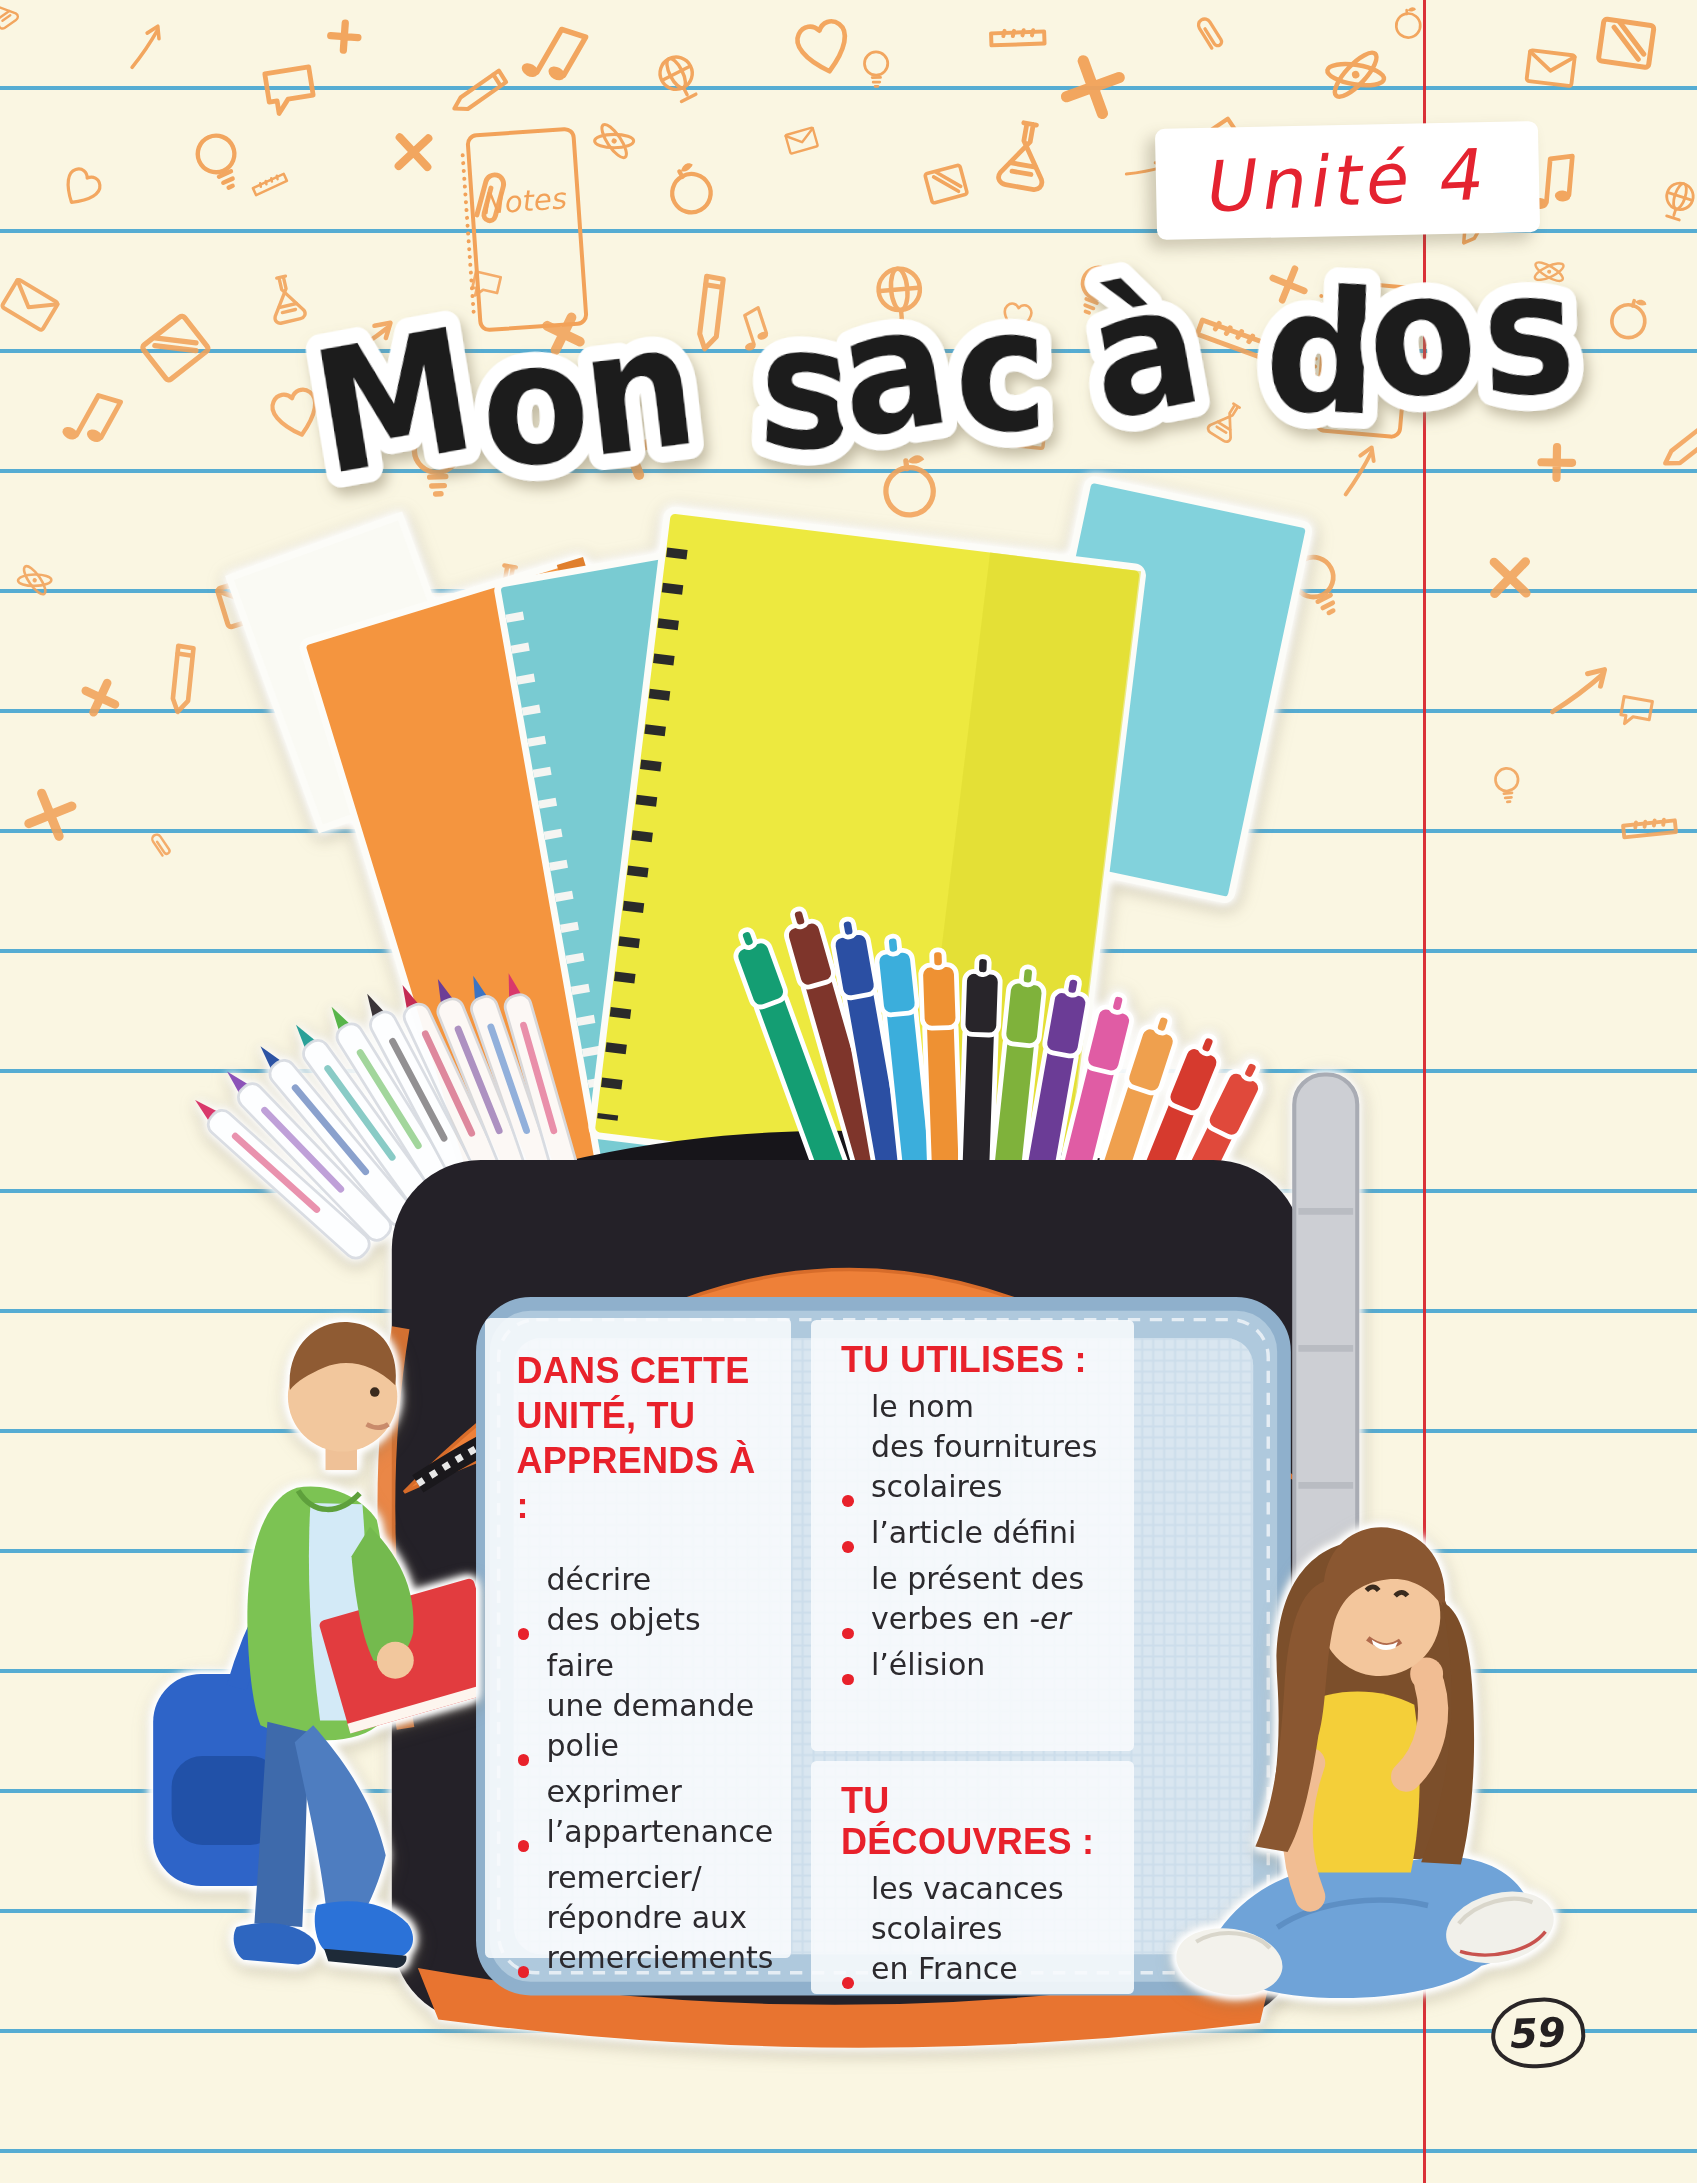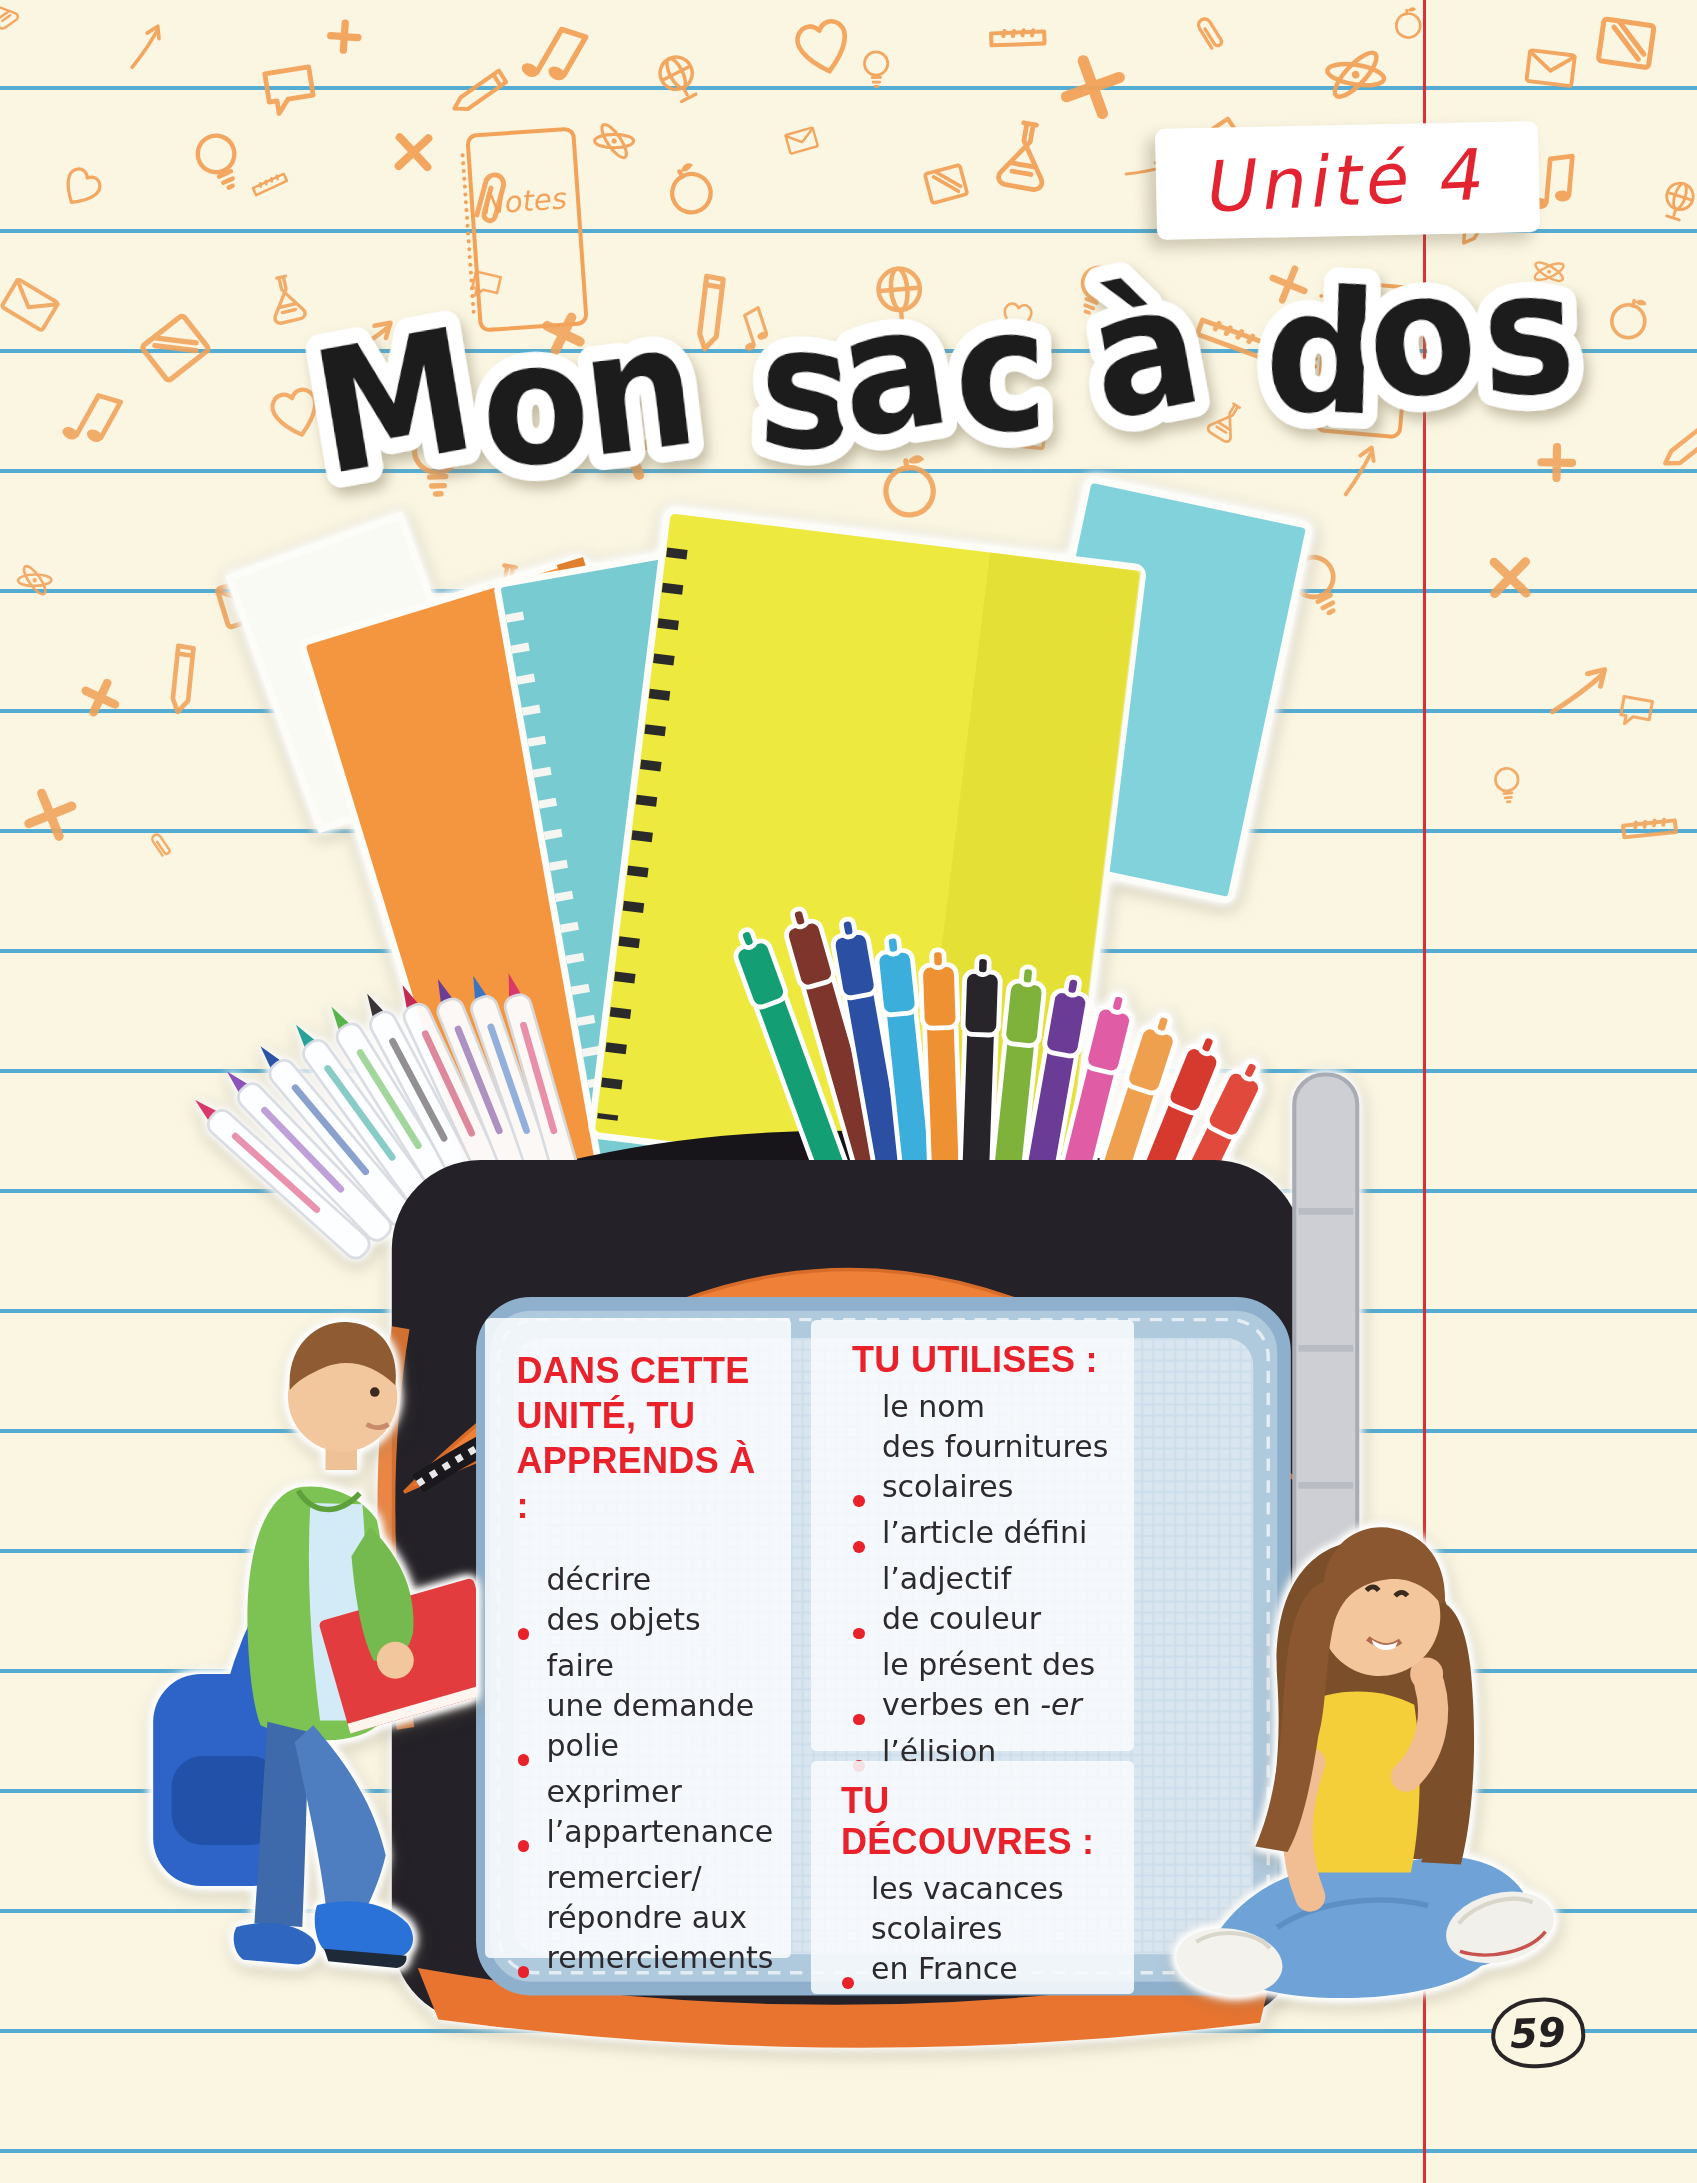--- a/index.html
+++ b/index.html
@@ -57,21 +57,21 @@
   .box h2{margin:0;color:var(--accent-red,#E8212B);font-family:"Liberation Sans",sans-serif;
     font-weight:bold;font-size:36px;line-height:45px;letter-spacing:0.3px;}
   .box ul{list-style:none;margin:0;padding:0;}
   .box li{display:flex;margin-bottom:6.2px;align-items:flex-end;}
   .box li .dot{flex:none;width:11.6px;height:11.6px;border-radius:50%;
     background:var(--accent-red,#E8212B);margin:13.7px 17px 0 1.4px;}
   .box li .txt{font-size:30px;line-height:40px;}
   .box em{font-style:italic;}
   .learn-box{left:485px;top:1318px;width:306px;height:640px;padding:30px 20.5px 0 31.5px;}
   .learn-box ul{margin-top:31.5px;}
-  .use-box{left:811px;top:1320px;width:323px;height:431px;padding:19px 18px 0 41px;}
+  .use-box{left:811px;top:1320px;width:323px;height:431px;padding:19px 18px 0 30px;}
   .use-box ul{margin-top:6.8px;}
   .discover-box{left:811px;top:1761px;width:323px;height:233px;padding:19px 18px 0 30px;}
   .discover-box ul{margin-top:7px;}
   .use-box h2,.discover-box h2{line-height:41px;}
 
   
   .page-badge{position:absolute;left:1491px;top:1998px;width:94px;height:70px;z-index:6;
     border:4.8px solid #2A2627;border-radius:52% 48% 50% 50% / 58% 55% 46% 50%;
     background:var(--paper-cream,#FAF6E2);display:flex;align-items:center;justify-content:center;
     transform:rotate(-4deg);box-sizing:border-box;}
@@ -447,24 +447,20 @@
         <li>
           <span class="dot"></span>
           <div class="txt">le nom<br>des fournitures<br>scolaires</div>
         </li>
         <li>
           <span class="dot"></span>
           <div class="txt">l’article défini</div>
         </li>
         <li>
           <span class="dot"></span>
-          <div class="txt">l’adjectif<br>de couleur</div>
-        </li>
-        <li>
-          <span class="dot"></span>
           <div class="txt">le présent des<br>verbes en <em>-er</em></div>
         </li>
         <li>
           <span class="dot"></span>
           <div class="txt">l’élision</div>
         </li>
       </ul>
   </div>
 
   <div class="box discover-box">

